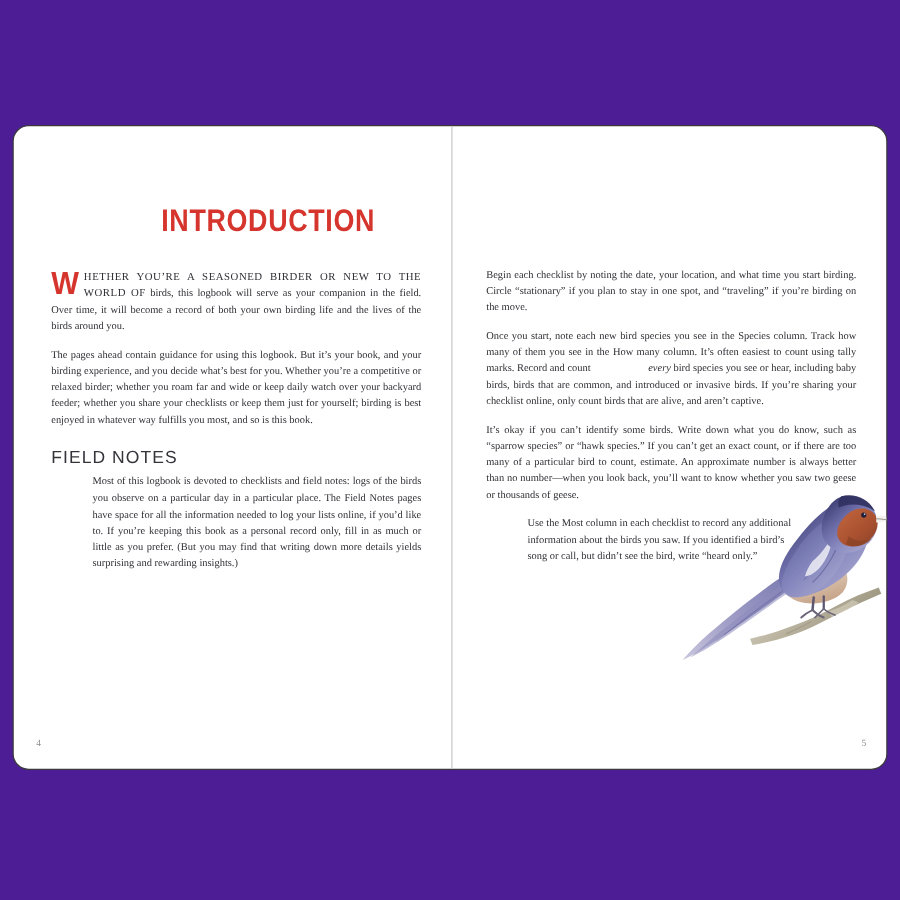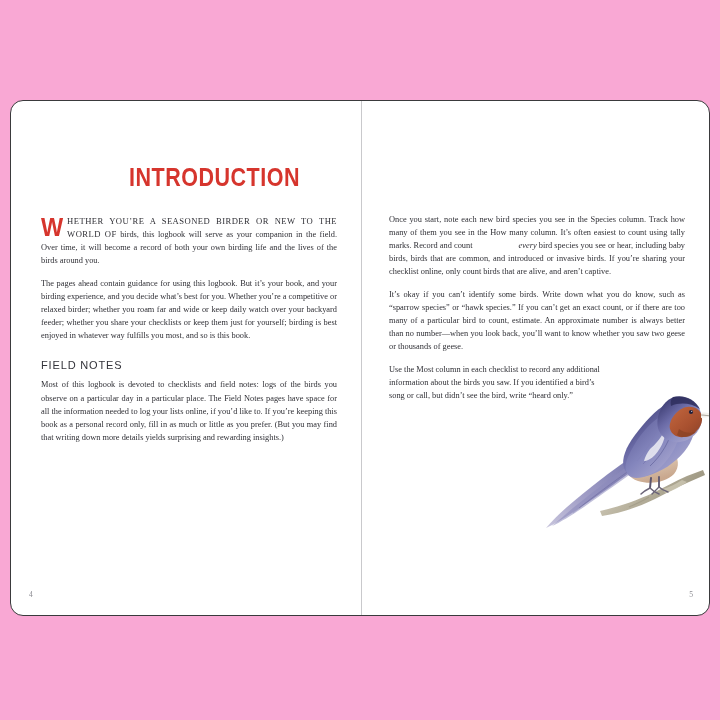--- a/index.html
+++ b/index.html
@@ -11,21 +11,21 @@
     overflow: hidden;
   }
   body {
     font-family: "Liberation Serif", serif;
   }
 
   .stage {
     position: relative;
     width: 720px;
     height: 720px;
-    background: #f9a8d4;
+    background: #4c1d95;
   }
 
   
   .book {
     position: absolute;
     left: 10px;
     top: 100px;
     width: 700px;
     height: 516px;
     background: #ffffff;
@@ -76,21 +76,21 @@
     line-height: 13.1px;
     color: #2f2f35;
     text-align: justify;
     -webkit-hyphens: auto;
     hyphens: auto;
   }
   .col.left  { left: 30px;  top: 114px; width: 296px; }
   .col.right { left: 27px;  top: 112px; width: 296px; }
 
   .col p { margin: 0 0 9.5px 0; }
-  .col p:last-child { margin-bottom: 0; }
+  .col p:last-child { margin-bottom: 0; margin-left: 33px; }
 
   
   .dropcap-para {
     position: relative;
     min-height: 26px;
   }
   .dropcap {
     float: left;
     font-family: "Liberation Sans", sans-serif;
     font-weight: bold;
@@ -103,21 +103,21 @@
   }
   .smallcaps {
     font-variant: small-caps;
     letter-spacing: 0.45px;
     font-size: 8.6px;
   }
 
   
   .section-heading {
     font-family: "Liberation Sans", sans-serif;
-    font-size: 11px;
+    font-size: 14px;
     font-weight: normal;
     letter-spacing: 0.85px;
     color: #33333a;
     margin: 0 0 6px 0;
   }
   .field-notes-block { margin-top: 17px; }
   .field-notes-block p { text-align: justify; }
 
   em { font-style: italic; margin-left: 44px; }
   strong { font-weight: normal; }
@@ -172,20 +172,21 @@
 
       </div>
 
       <div class="folio folio-left">4</div>
     </div>
 
     <div class="page page-right">
 
       <div class="col right">
 
+        <p>Begin each checklist by noting the date, your location, and what time you start birding. Circle “stationary” if you plan to stay in one spot, and “traveling” if you’re birding on the move.</p>
 
         <p><span>Once you start, note each new bird species you see in the </span><strong>Species</strong><span> column. Track how many of them you see in the </span><strong>How many</strong><span> column. It’s often easiest to count using tally marks. Record and count </span><em>every</em><span> bird species you see or hear, including baby birds, birds that are common, and introduced or invasive birds. If you’re sharing your checklist online, only count birds that are alive, and aren’t captive.</span></p>
 
         <p>It’s okay if you can’t identify some birds. Write down what you do know, such as “sparrow species” or “hawk species.” If you can’t get an exact count, or if there are too many of a particular bird to count, estimate. An approximate number is always better than no number—when you look back, you’ll want to know whether you saw two geese or thousands of geese.</p>
 
         <p style="width:212px; text-align:left;"><span>Use the </span><strong>Most</strong><span> column in each checklist to record any additional information about the birds you saw. If you identified a bird’s song or call, but didn’t see the bird, write “heard only.”</span></p>
 
       </div>
 
       <div class="bird-wrap">

